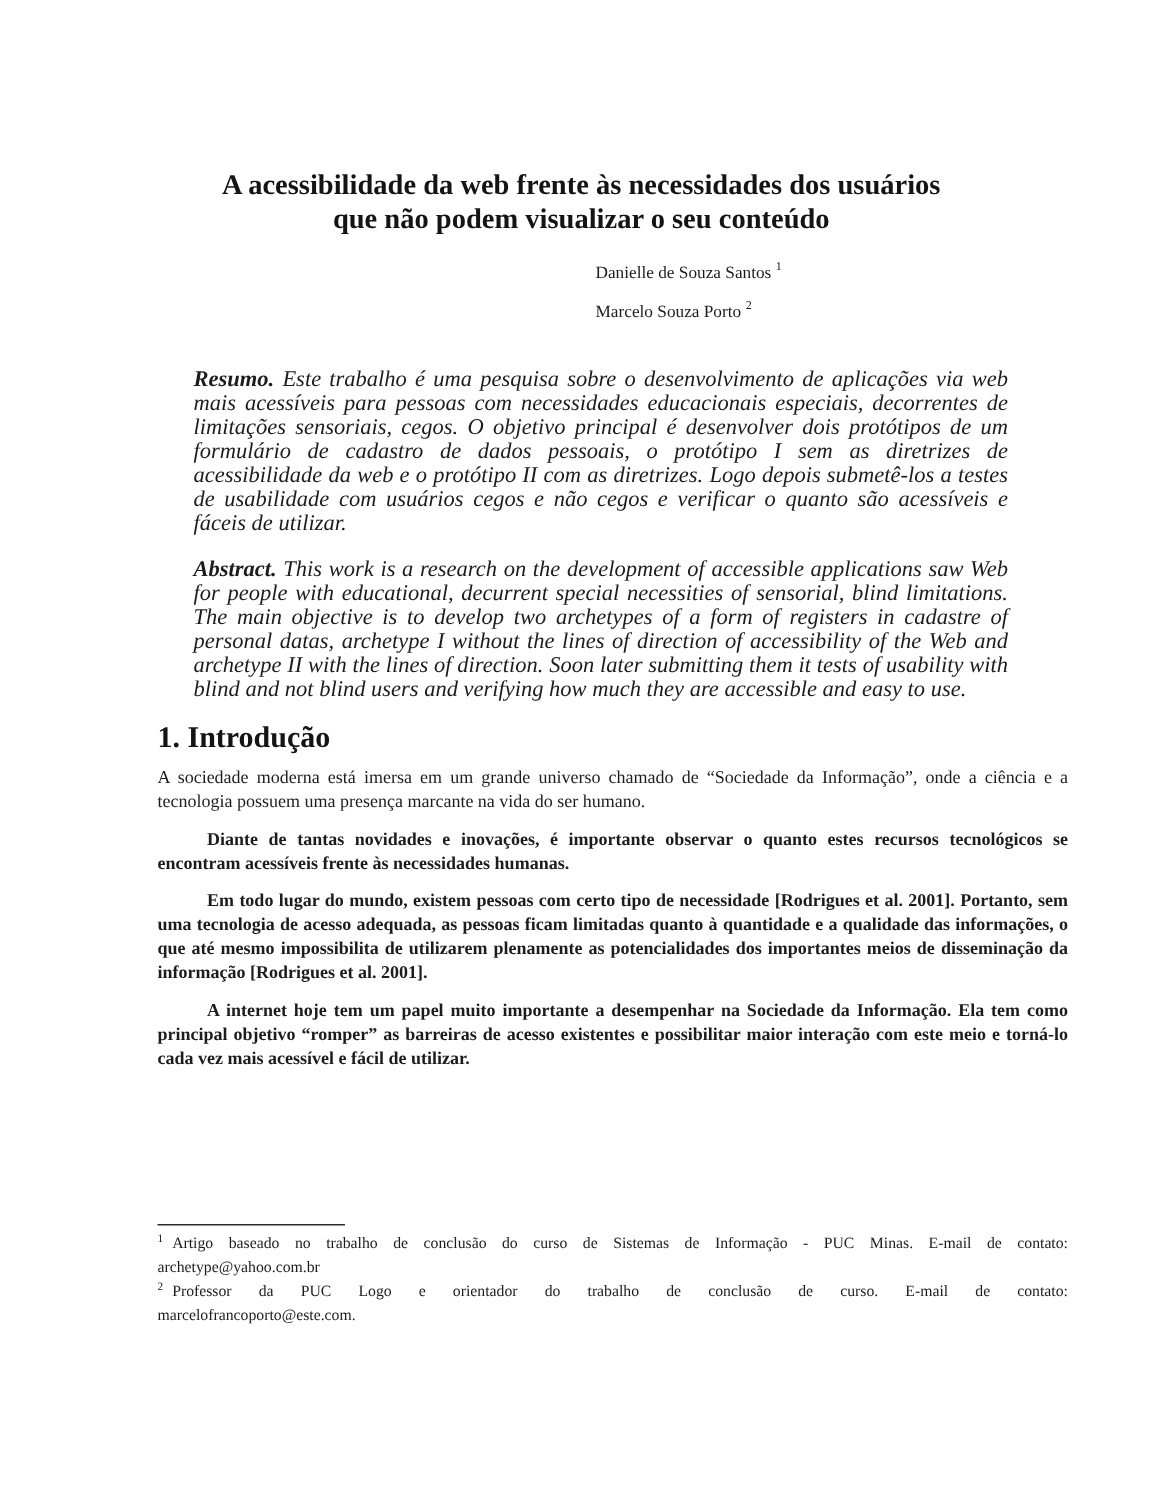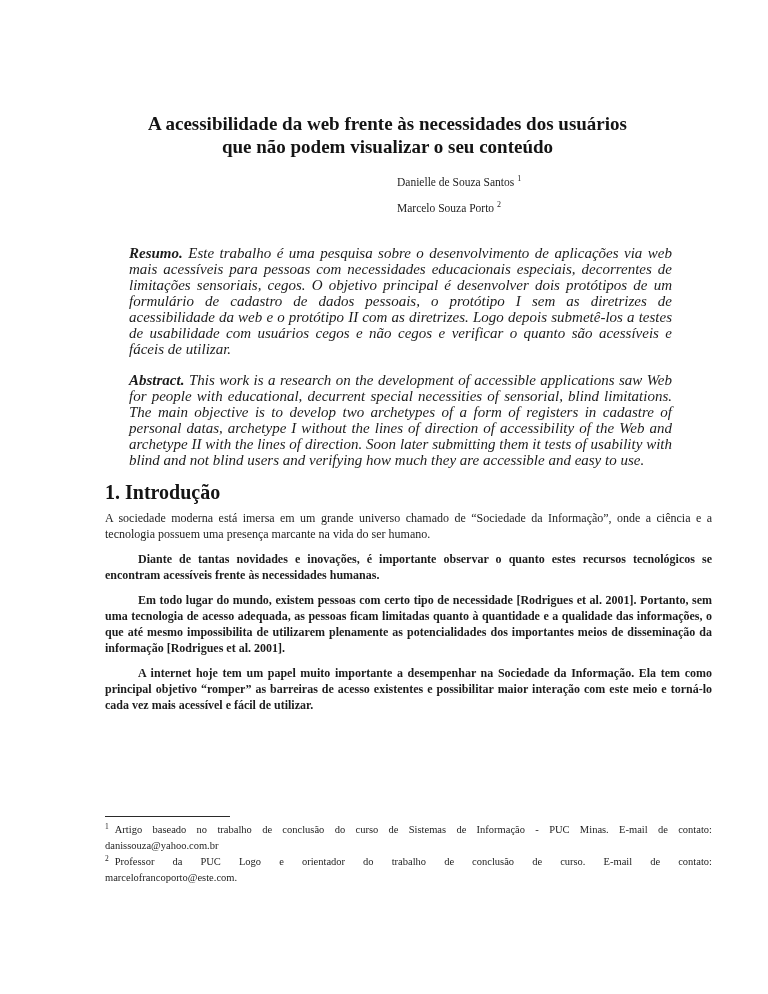--- a/index.html
+++ b/index.html
@@ -128,21 +128,21 @@
     <p class="body-par indent">Diante de tantas novidades e inovações, é importante observar o quanto estes recursos tecnológicos se encontram acessíveis frente às necessidades humanas.</p>
     <p class="body-par indent">Em todo lugar do mundo, existem pessoas com certo tipo de necessidade [Rodrigues et al. 2001]. Portanto, sem uma tecnologia de acesso adequada, as pessoas ficam limitadas quanto à quantidade e a qualidade das informações, o que até mesmo impossibilita de utilizarem plenamente as potencialidades dos importantes meios de disseminação da informação [Rodrigues et al. 2001].</p>
     <p class="body-par indent">A internet hoje tem um papel muito importante a desempenhar na Sociedade da Informação. Ela tem como principal objetivo “romper” as barreiras de acesso existentes e possibilitar maior interação com este meio e torná-lo cada vez mais acessível e fácil de utilizar.</p>
   </div>
 
   <div class="footnote-area">
     <div class="footnote-rule"></div>
 
     <div>
       <div class="fn-line1"><sup>1</sup><span>Artigo baseado no trabalho de conclusão do curso de Sistemas de Informação - PUC Minas. E-mail de contato:</span></div>
-      <div class="fn-line2">danissouza@yahoo.com.br</div>
+      <div class="fn-line2">archetype@yahoo.com.br</div>
     </div>
 
     <div>
       <div class="fn-line1"><sup>2</sup><span>Professor da PUC Logo e orientador do trabalho de conclusão de curso. E-mail de contato:</span></div>
       <div class="fn-line2">marcelofrancoporto@este.com.</div>
     </div>
   </div>
 </div>
 
 </body></html>

